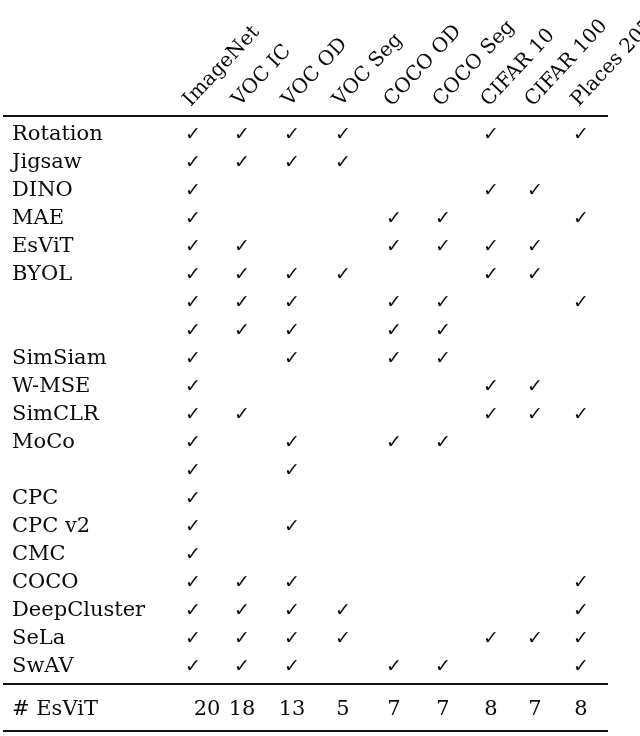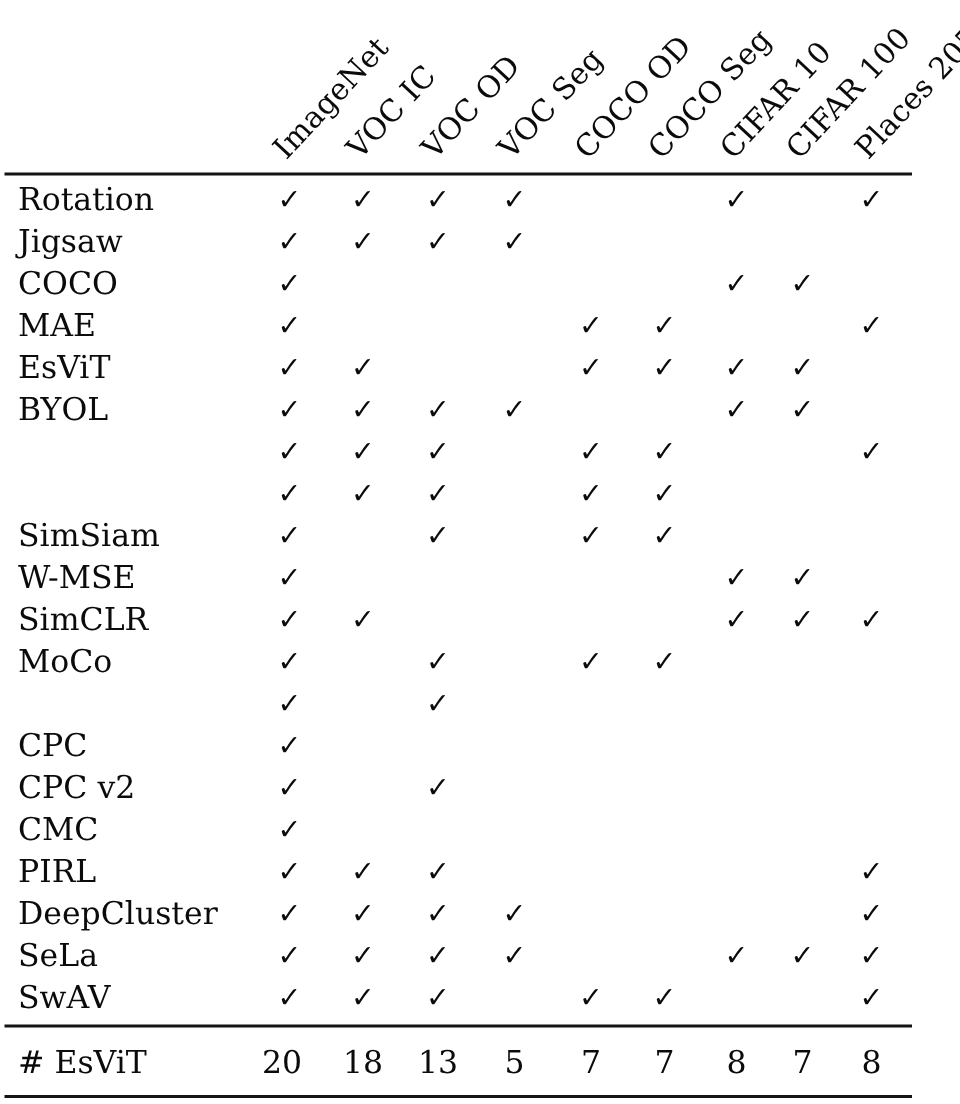--- a/index.html
+++ b/index.html
@@ -136,112 +136,112 @@
         <div class="cell" style="left: 581px;"><span class="check">✓</span></div>
       </div>
       <div class="row">
         <div class="row-label">Jigsaw</div>
         <div class="cell" style="left: 193px;"><span class="check">✓</span></div>
         <div class="cell" style="left: 242px;"><span class="check">✓</span></div>
         <div class="cell" style="left: 292px;"><span class="check">✓</span></div>
         <div class="cell" style="left: 343px;"><span class="check">✓</span></div>
       </div>
       <div class="row">
+        <div class="row-label">DINO</div>
+        <div class="cell" style="left: 193px;"><span class="check">✓</span></div>
+        <div class="cell" style="left: 491px;"><span class="check">✓</span></div>
+        <div class="cell" style="left: 535px;"><span class="check">✓</span></div>
+      </div>
+      <div class="row">
+        <div class="row-label">MAE</div>
+        <div class="cell" style="left: 193px;"><span class="check">✓</span></div>
+        <div class="cell" style="left: 394px;"><span class="check">✓</span></div>
+        <div class="cell" style="left: 443px;"><span class="check">✓</span></div>
+        <div class="cell" style="left: 581px;"><span class="check">✓</span></div>
+      </div>
+      <div class="row">
+        <div class="row-label">EsViT</div>
+        <div class="cell" style="left: 193px;"><span class="check">✓</span></div>
+        <div class="cell" style="left: 242px;"><span class="check">✓</span></div>
+        <div class="cell" style="left: 394px;"><span class="check">✓</span></div>
+        <div class="cell" style="left: 443px;"><span class="check">✓</span></div>
+        <div class="cell" style="left: 491px;"><span class="check">✓</span></div>
+        <div class="cell" style="left: 535px;"><span class="check">✓</span></div>
+      </div>
+      <div class="row">
+        <div class="row-label">BYOL</div>
+        <div class="cell" style="left: 193px;"><span class="check">✓</span></div>
+        <div class="cell" style="left: 242px;"><span class="check">✓</span></div>
+        <div class="cell" style="left: 292px;"><span class="check">✓</span></div>
+        <div class="cell" style="left: 343px;"><span class="check">✓</span></div>
+        <div class="cell" style="left: 491px;"><span class="check">✓</span></div>
+        <div class="cell" style="left: 535px;"><span class="check">✓</span></div>
+      </div>
+      <div class="row">
+        <div class="cell" style="left: 193px;"><span class="check">✓</span></div>
+        <div class="cell" style="left: 242px;"><span class="check">✓</span></div>
+        <div class="cell" style="left: 292px;"><span class="check">✓</span></div>
+        <div class="cell" style="left: 394px;"><span class="check">✓</span></div>
+        <div class="cell" style="left: 443px;"><span class="check">✓</span></div>
+        <div class="cell" style="left: 581px;"><span class="check">✓</span></div>
+      </div>
+      <div class="row">
+        <div class="cell" style="left: 193px;"><span class="check">✓</span></div>
+        <div class="cell" style="left: 242px;"><span class="check">✓</span></div>
+        <div class="cell" style="left: 292px;"><span class="check">✓</span></div>
+        <div class="cell" style="left: 394px;"><span class="check">✓</span></div>
+        <div class="cell" style="left: 443px;"><span class="check">✓</span></div>
+      </div>
+      <div class="row">
+        <div class="row-label">SimSiam</div>
+        <div class="cell" style="left: 193px;"><span class="check">✓</span></div>
+        <div class="cell" style="left: 292px;"><span class="check">✓</span></div>
+        <div class="cell" style="left: 394px;"><span class="check">✓</span></div>
+        <div class="cell" style="left: 443px;"><span class="check">✓</span></div>
+      </div>
+      <div class="row">
+        <div class="row-label">W-MSE</div>
+        <div class="cell" style="left: 193px;"><span class="check">✓</span></div>
+        <div class="cell" style="left: 491px;"><span class="check">✓</span></div>
+        <div class="cell" style="left: 535px;"><span class="check">✓</span></div>
+      </div>
+      <div class="row">
+        <div class="row-label">SimCLR</div>
+        <div class="cell" style="left: 193px;"><span class="check">✓</span></div>
+        <div class="cell" style="left: 242px;"><span class="check">✓</span></div>
+        <div class="cell" style="left: 491px;"><span class="check">✓</span></div>
+        <div class="cell" style="left: 535px;"><span class="check">✓</span></div>
+        <div class="cell" style="left: 581px;"><span class="check">✓</span></div>
+      </div>
+      <div class="row">
+        <div class="row-label">MoCo</div>
+        <div class="cell" style="left: 193px;"><span class="check">✓</span></div>
+        <div class="cell" style="left: 292px;"><span class="check">✓</span></div>
+        <div class="cell" style="left: 394px;"><span class="check">✓</span></div>
+        <div class="cell" style="left: 443px;"><span class="check">✓</span></div>
+      </div>
+      <div class="row">
+        <div class="cell" style="left: 193px;"><span class="check">✓</span></div>
+        <div class="cell" style="left: 292px;"><span class="check">✓</span></div>
+      </div>
+      <div class="row">
+        <div class="row-label">CPC</div>
+        <div class="cell" style="left: 193px;"><span class="check">✓</span></div>
+      </div>
+      <div class="row">
+        <div class="row-label">CPC v2</div>
+        <div class="cell" style="left: 193px;"><span class="check">✓</span></div>
+        <div class="cell" style="left: 292px;"><span class="check">✓</span></div>
+      </div>
+      <div class="row">
+        <div class="row-label">CMC</div>
+        <div class="cell" style="left: 193px;"><span class="check">✓</span></div>
+      </div>
+      <div class="row">
         <div class="row-label">COCO</div>
-        <div class="cell" style="left: 193px;"><span class="check">✓</span></div>
-        <div class="cell" style="left: 491px;"><span class="check">✓</span></div>
-        <div class="cell" style="left: 535px;"><span class="check">✓</span></div>
-      </div>
-      <div class="row">
-        <div class="row-label">MAE</div>
-        <div class="cell" style="left: 193px;"><span class="check">✓</span></div>
-        <div class="cell" style="left: 394px;"><span class="check">✓</span></div>
-        <div class="cell" style="left: 443px;"><span class="check">✓</span></div>
-        <div class="cell" style="left: 581px;"><span class="check">✓</span></div>
-      </div>
-      <div class="row">
-        <div class="row-label">EsViT</div>
-        <div class="cell" style="left: 193px;"><span class="check">✓</span></div>
-        <div class="cell" style="left: 242px;"><span class="check">✓</span></div>
-        <div class="cell" style="left: 394px;"><span class="check">✓</span></div>
-        <div class="cell" style="left: 443px;"><span class="check">✓</span></div>
-        <div class="cell" style="left: 491px;"><span class="check">✓</span></div>
-        <div class="cell" style="left: 535px;"><span class="check">✓</span></div>
-      </div>
-      <div class="row">
-        <div class="row-label">BYOL</div>
-        <div class="cell" style="left: 193px;"><span class="check">✓</span></div>
-        <div class="cell" style="left: 242px;"><span class="check">✓</span></div>
-        <div class="cell" style="left: 292px;"><span class="check">✓</span></div>
-        <div class="cell" style="left: 343px;"><span class="check">✓</span></div>
-        <div class="cell" style="left: 491px;"><span class="check">✓</span></div>
-        <div class="cell" style="left: 535px;"><span class="check">✓</span></div>
-      </div>
-      <div class="row">
-        <div class="cell" style="left: 193px;"><span class="check">✓</span></div>
-        <div class="cell" style="left: 242px;"><span class="check">✓</span></div>
-        <div class="cell" style="left: 292px;"><span class="check">✓</span></div>
-        <div class="cell" style="left: 394px;"><span class="check">✓</span></div>
-        <div class="cell" style="left: 443px;"><span class="check">✓</span></div>
-        <div class="cell" style="left: 581px;"><span class="check">✓</span></div>
-      </div>
-      <div class="row">
-        <div class="cell" style="left: 193px;"><span class="check">✓</span></div>
-        <div class="cell" style="left: 242px;"><span class="check">✓</span></div>
-        <div class="cell" style="left: 292px;"><span class="check">✓</span></div>
-        <div class="cell" style="left: 394px;"><span class="check">✓</span></div>
-        <div class="cell" style="left: 443px;"><span class="check">✓</span></div>
-      </div>
-      <div class="row">
-        <div class="row-label">SimSiam</div>
-        <div class="cell" style="left: 193px;"><span class="check">✓</span></div>
-        <div class="cell" style="left: 292px;"><span class="check">✓</span></div>
-        <div class="cell" style="left: 394px;"><span class="check">✓</span></div>
-        <div class="cell" style="left: 443px;"><span class="check">✓</span></div>
-      </div>
-      <div class="row">
-        <div class="row-label">W-MSE</div>
-        <div class="cell" style="left: 193px;"><span class="check">✓</span></div>
-        <div class="cell" style="left: 491px;"><span class="check">✓</span></div>
-        <div class="cell" style="left: 535px;"><span class="check">✓</span></div>
-      </div>
-      <div class="row">
-        <div class="row-label">SimCLR</div>
-        <div class="cell" style="left: 193px;"><span class="check">✓</span></div>
-        <div class="cell" style="left: 242px;"><span class="check">✓</span></div>
-        <div class="cell" style="left: 491px;"><span class="check">✓</span></div>
-        <div class="cell" style="left: 535px;"><span class="check">✓</span></div>
-        <div class="cell" style="left: 581px;"><span class="check">✓</span></div>
-      </div>
-      <div class="row">
-        <div class="row-label">MoCo</div>
-        <div class="cell" style="left: 193px;"><span class="check">✓</span></div>
-        <div class="cell" style="left: 292px;"><span class="check">✓</span></div>
-        <div class="cell" style="left: 394px;"><span class="check">✓</span></div>
-        <div class="cell" style="left: 443px;"><span class="check">✓</span></div>
-      </div>
-      <div class="row">
-        <div class="cell" style="left: 193px;"><span class="check">✓</span></div>
-        <div class="cell" style="left: 292px;"><span class="check">✓</span></div>
-      </div>
-      <div class="row">
-        <div class="row-label">CPC</div>
-        <div class="cell" style="left: 193px;"><span class="check">✓</span></div>
-      </div>
-      <div class="row">
-        <div class="row-label">CPC v2</div>
-        <div class="cell" style="left: 193px;"><span class="check">✓</span></div>
-        <div class="cell" style="left: 292px;"><span class="check">✓</span></div>
-      </div>
-      <div class="row">
-        <div class="row-label">CMC</div>
-        <div class="cell" style="left: 193px;"><span class="check">✓</span></div>
-      </div>
-      <div class="row">
-        <div class="row-label">PIRL</div>
         <div class="cell" style="left: 193px;"><span class="check">✓</span></div>
         <div class="cell" style="left: 242px;"><span class="check">✓</span></div>
         <div class="cell" style="left: 292px;"><span class="check">✓</span></div>
         <div class="cell" style="left: 581px;"><span class="check">✓</span></div>
       </div>
       <div class="row">
         <div class="row-label">DeepCluster</div>
         <div class="cell" style="left: 193px;"><span class="check">✓</span></div>
         <div class="cell" style="left: 242px;"><span class="check">✓</span></div>
         <div class="cell" style="left: 292px;"><span class="check">✓</span></div>
@@ -266,21 +266,21 @@
         <div class="cell" style="left: 394px;"><span class="check">✓</span></div>
         <div class="cell" style="left: 443px;"><span class="check">✓</span></div>
         <div class="cell" style="left: 581px;"><span class="check">✓</span></div>
       </div>
     </div>
 
   <div class="rule mid"></div>
 
   <div id="totals-row">
     <div class="row-label"># EsViT</div>
-  <div class="cell" style="left: 188px;">20</div>
+  <div class="cell" style="left: 207px;">20</div>
       <div class="cell" style="left: 242px;">18</div>
       <div class="cell" style="left: 292px;">13</div>
       <div class="cell" style="left: 343px;">5</div>
       <div class="cell" style="left: 394px;">7</div>
       <div class="cell" style="left: 443px;">7</div>
       <div class="cell" style="left: 491px;">8</div>
       <div class="cell" style="left: 535px;">7</div>
       <div class="cell" style="left: 581px;">8</div>
     </div>
 

